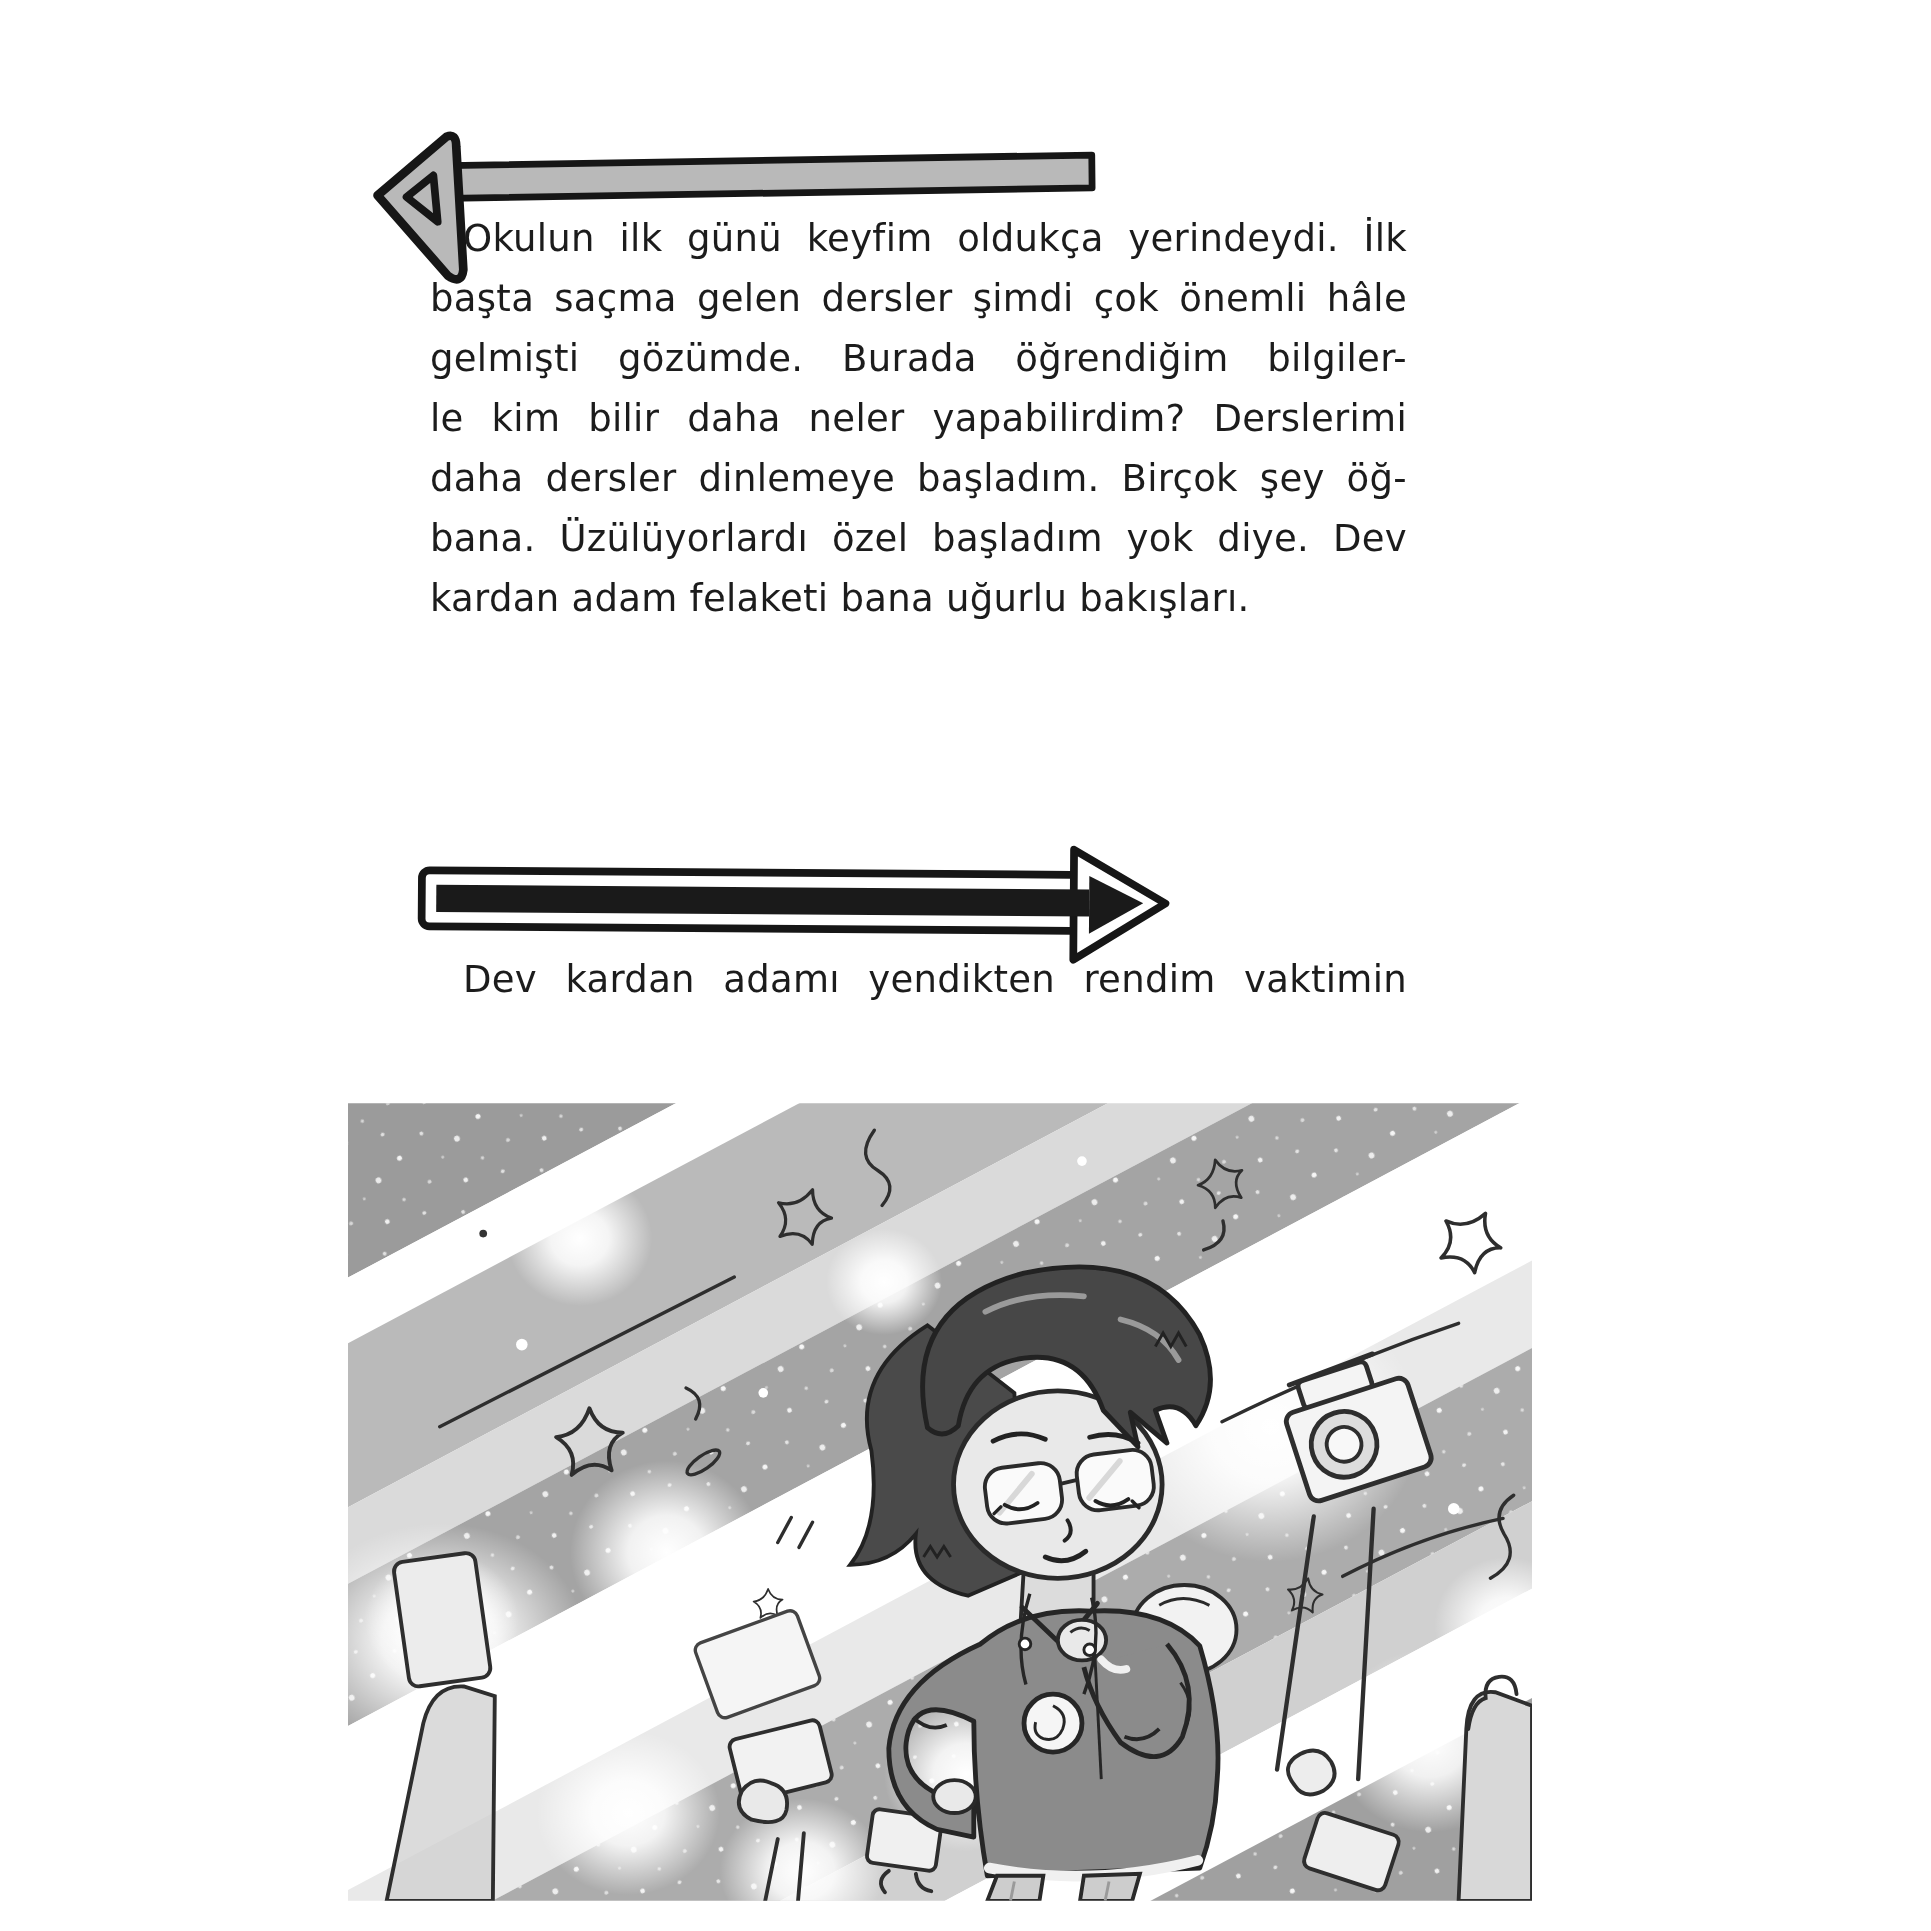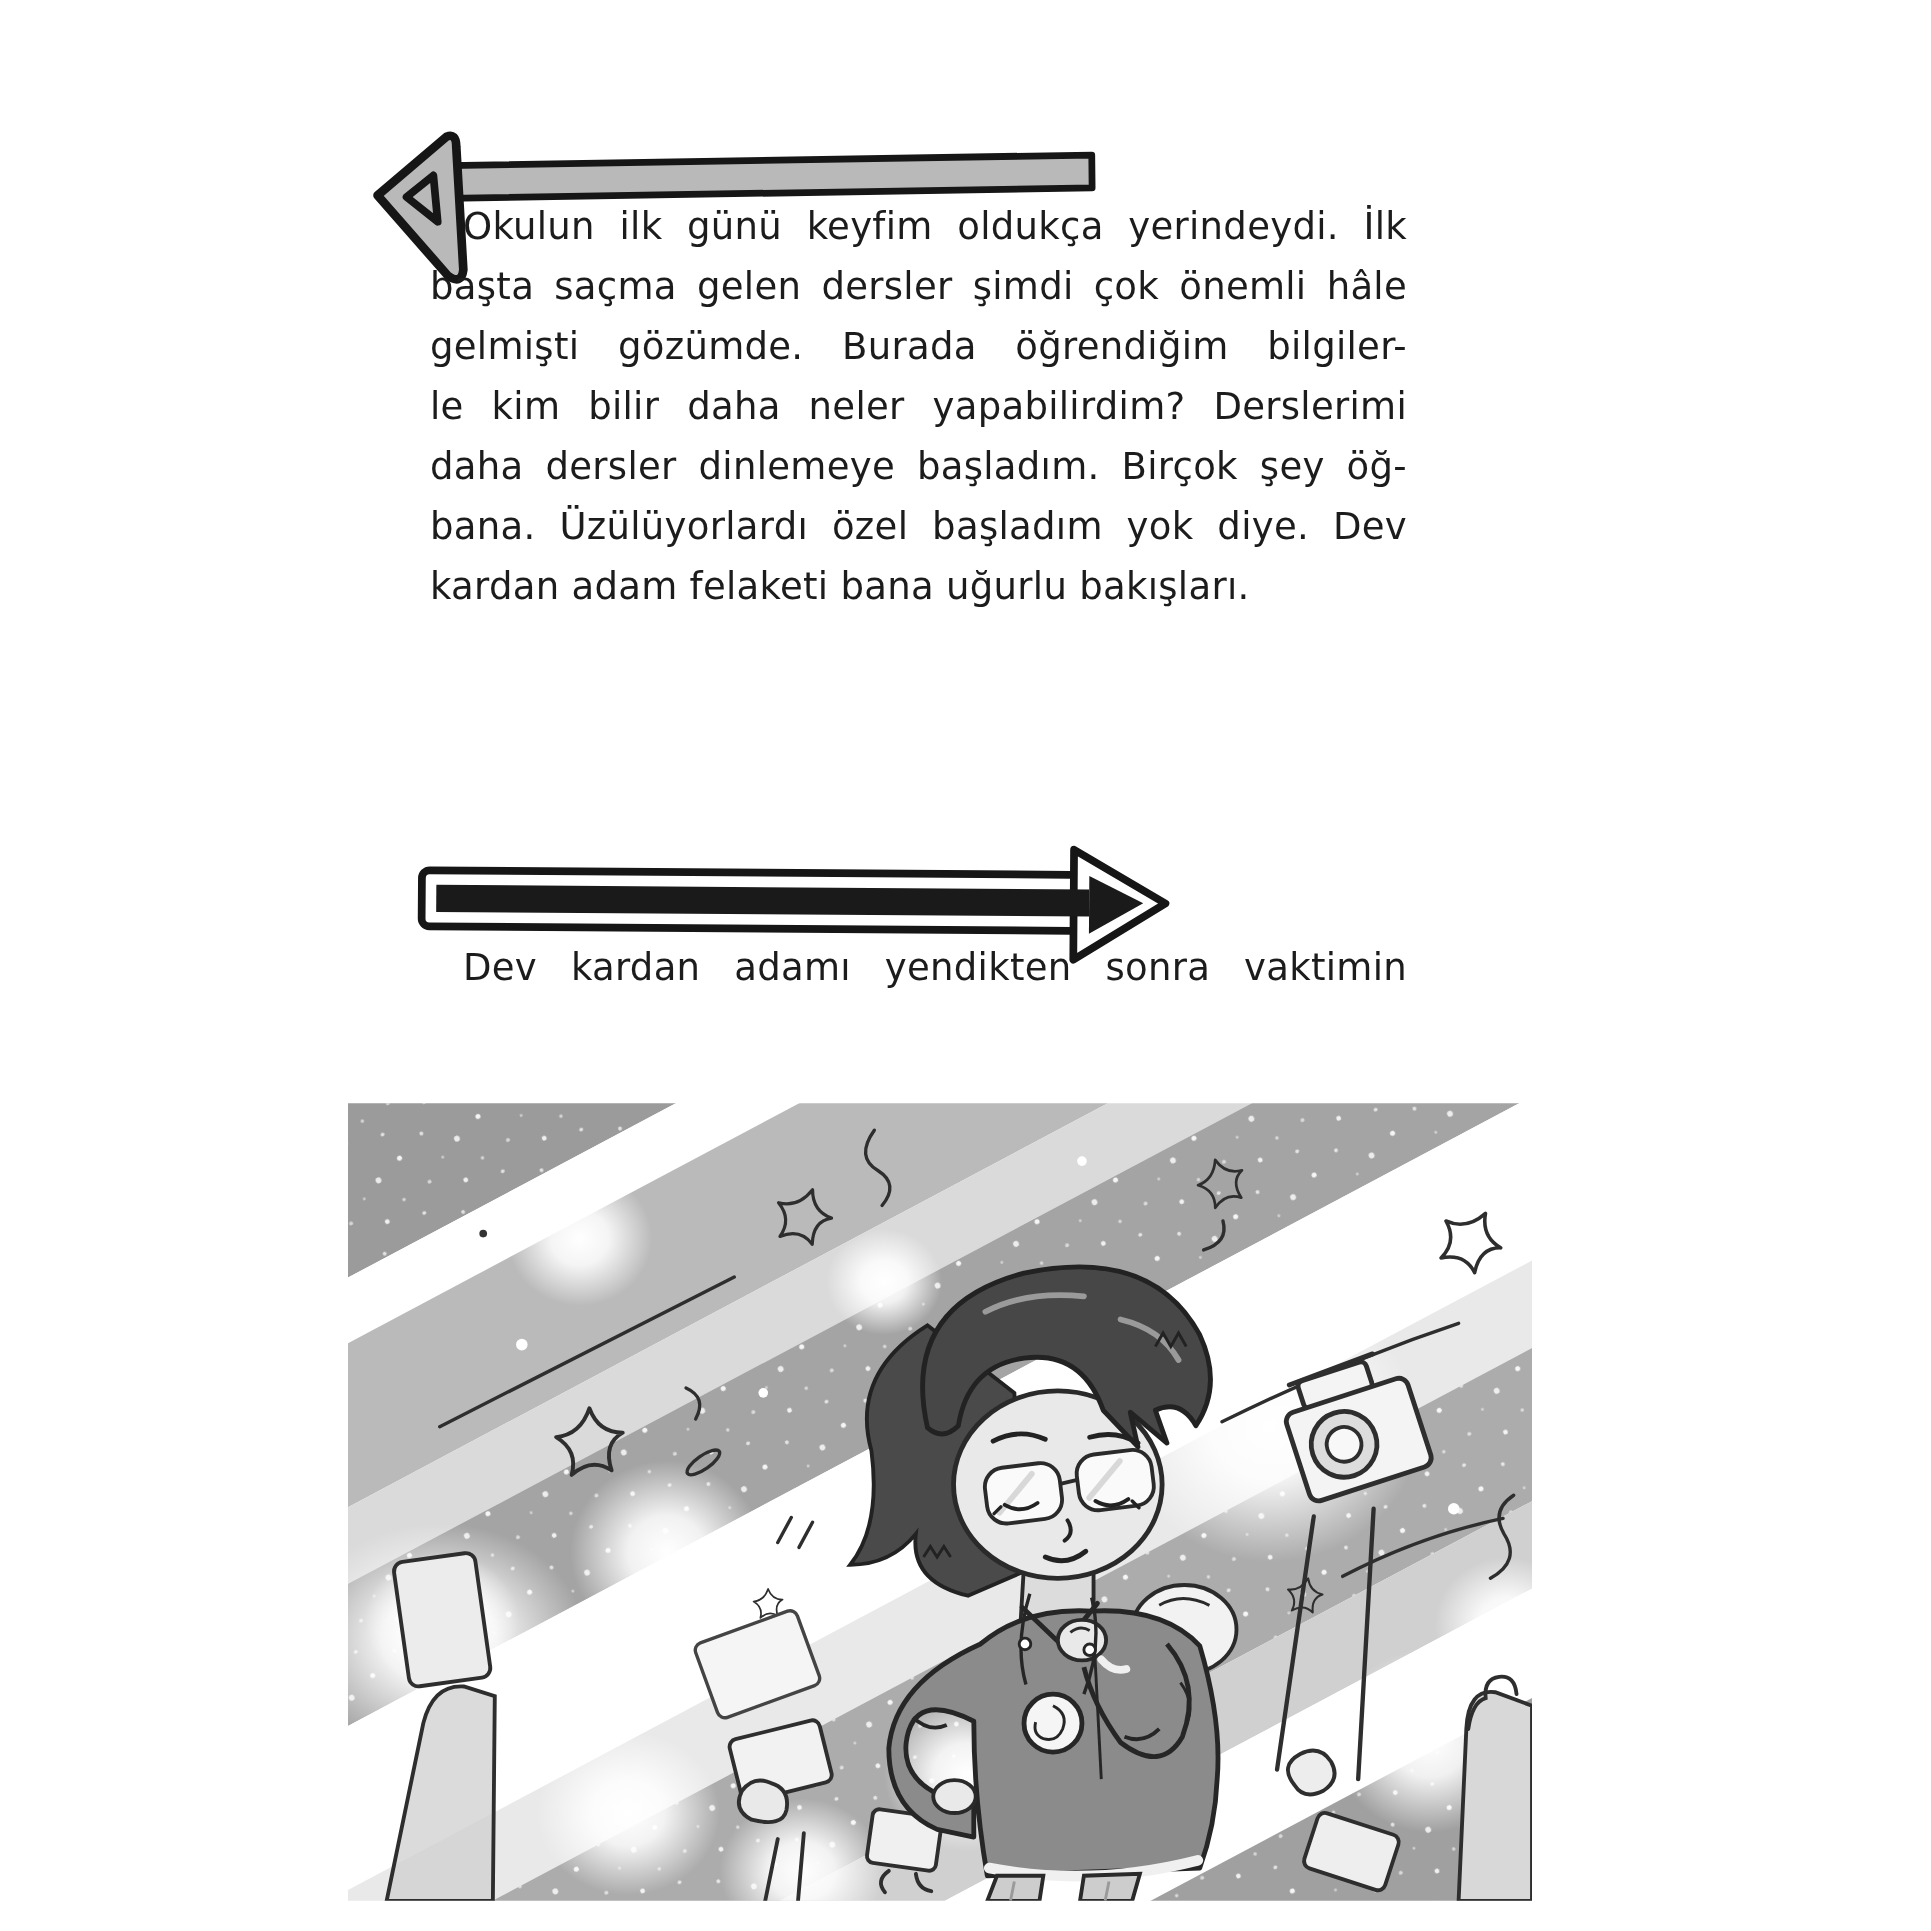--- a/index.html
+++ b/index.html
@@ -18,21 +18,21 @@
   
   .para{position:absolute;left:430px;width:977px;color:#1c1c1c;}
   .para1{top:197px;}
   .para2{top:938px;}
   .tline{
     font-size:37px;line-height:60px;height:60px;
     letter-spacing:0.3px;white-space:nowrap;
     color:#1c1c1c;
   }
   .just{white-space:normal;text-align:justify;text-align-last:justify;}
-  .indent{text-indent:33px;}
+  .indent{text-indent:33px;margin-top:12px;}
 
   
   .illustration{position:absolute;left:348px;top:1103px;width:1184px;height:798px;}
   .illustration svg{display:block;width:100%;height:100%;}
 </style>
 </head>
 <body>
 
 <div class="page">
 
@@ -57,21 +57,21 @@
   <svg class="arrow-bottom" viewBox="0 0 790 152" aria-hidden="true">
     <g transform="rotate(0.4 395 76)">
       <rect x="9" y="36" width="680" height="58" rx="8" fill="#ffffff" stroke="#161616" stroke-width="8" stroke-linejoin="round"></rect>
       <path d="M684 10 L779 65 L684 124 Z" fill="#ffffff" stroke="#161616" stroke-width="8" stroke-linejoin="round"></path>
       <rect x="24" y="51" width="676" height="28" fill="#1a1a1a"></rect>
       <path d="M700 37 L756 65 L700 97 Z" fill="#1a1a1a"></path>
     </g>
   </svg>
 
   <div class="para para2">
-    <div class="tline just indent">Dev kardan adamı yendikten sonra vaktimin</div>
+    <div class="tline just indent">Dev kardan adamı yendikten rendim vaktimin</div>
   </div>
 
   <div class="illustration">
     <svg viewBox="0 0 1226 826" aria-hidden="true">
       <defs>
         <radialGradient id="fl">
           <stop offset="0%" stop-color="#ffffff" stop-opacity="1"></stop>
           <stop offset="40%" stop-color="#ffffff" stop-opacity="0.85"></stop>
           <stop offset="100%" stop-color="#ffffff" stop-opacity="0"></stop>
         </radialGradient>

